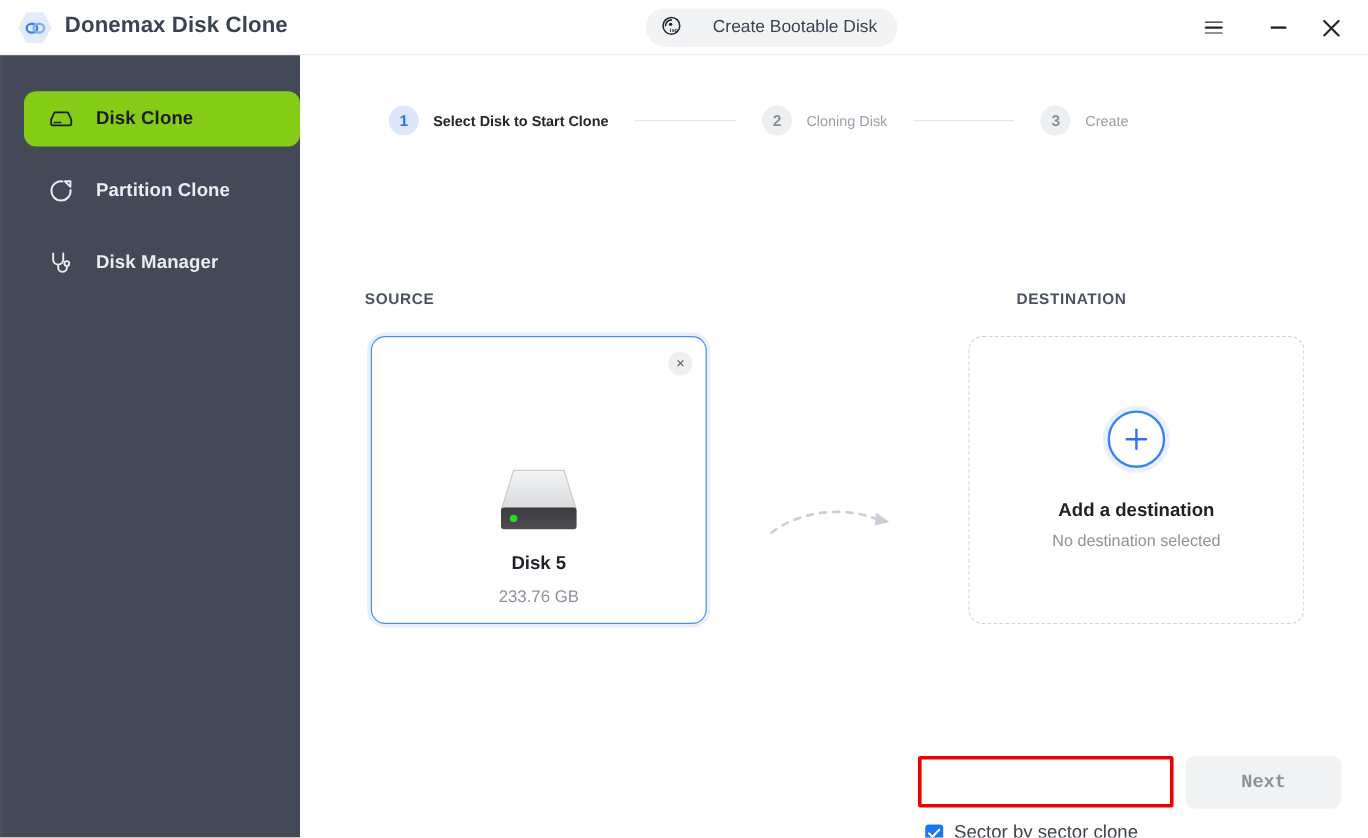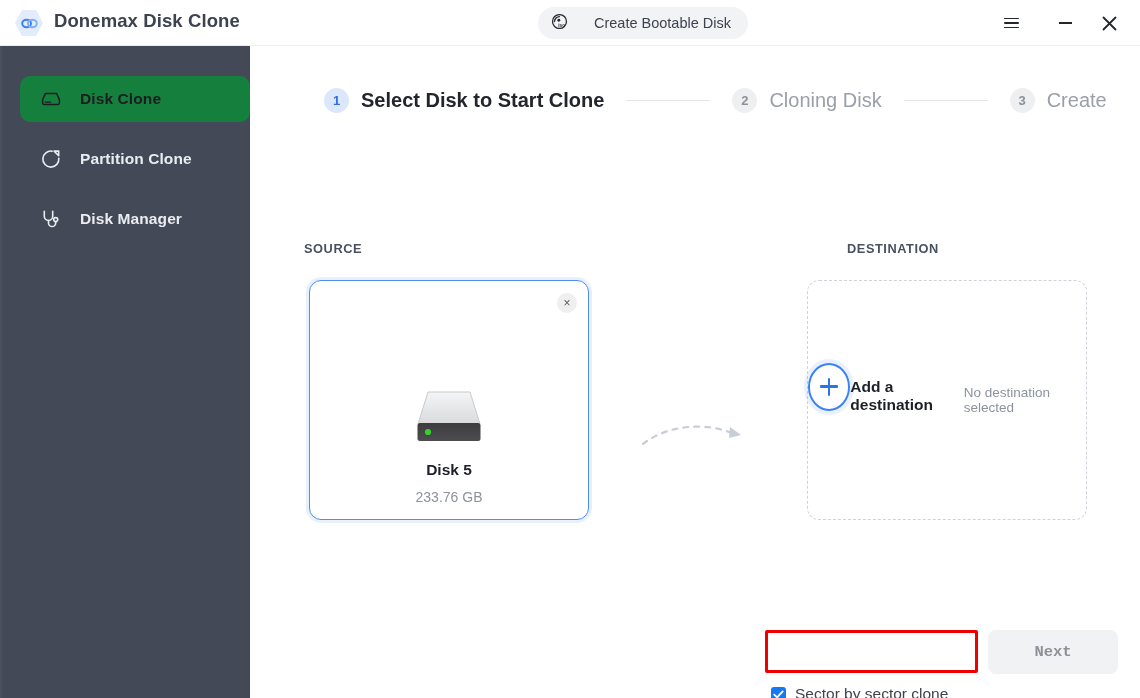--- a/index.html
+++ b/index.html
@@ -78,21 +78,21 @@
   .nav-item {
     position: absolute; left: 20px;
     width: 240px; height: 46px;
     display: flex; align-items: center; gap: 16px;
     padding-left: 18px;
     border-radius: 10px 0 0 10px;
     cursor: pointer;
     color: #e7eaf0;
   }
   .nav-item.active {
-    background: #15803d;
+    background: #84cc16;
     color: #1b1d22;
     border-radius: 10px;
     width: 230px;
   }
   .nav-item .nav-label { font-size: 15.5px; font-weight: 700; letter-spacing: 0.1px; }
   .nav-item:not(.active) .nav-label { font-weight: 600; color: #e9ecf1; }
   .nav-1 { top: 30px; }
   .nav-2 { top: 90px; }
   .nav-3 { top: 150px; }
   .nav-ico { width: 26px; height: 26px; display: flex; align-items: center; justify-content: center; }
@@ -103,21 +103,21 @@
   
   .steps { position: absolute; left: 74px; top: 42px; display: flex; align-items: center; }
   .step { display: flex; align-items: center; gap: 12px; }
   .step .num {
     width: 25px; height: 25px; border-radius: 50%;
     display: flex; align-items: center; justify-content: center;
     font-size: 13px; font-weight: 700;
   }
   .step.active .num { background: #dce7fb; color: #2f6fe4; }
   .step.idle   .num { background: #eeeff1; color: #8b9099; }
-  .step .txt { font-size: 20px; }
+  .step .txt { font-size: 12px; }
   .step.active .txt { color: #22252b; font-weight: 700; }
   .step.idle   .txt { color: #9aa0a9; font-weight: 400; }
   .connector { width: 84px; height: 1.5px; background: #e4e6ea; margin: 0 22px; }
 
   
   .panel-label {
     position: absolute; font-size: 12.8px; font-weight: 700;
     color: #4a5160; letter-spacing: 0.55px;
   }
   .lbl-source { left: 54px; top: 195px; }
@@ -131,21 +131,21 @@
     background: #ffffff;
   }
   .card-source {
     left: 59px;
     border: 1.6px solid #4d8df3;
     box-shadow: 0 0 0 3px rgba(77,141,243,0.13);
   }
   .card-dest {
     left: 557px;
     border: 1.6px dashed #cfd3d9;
-    display: flex; flex-direction: row;
+    display: flex; flex-direction: column;
     align-items: center; justify-content: center;
     cursor: pointer;
   }
   .card-close {
     position: absolute; right: 11px; top: 12px;
     width: 20px; height: 20px; border-radius: 50%;
     background: #efefef; border: none; cursor: pointer;
     display: flex; align-items: center; justify-content: center;
     font-size: 12px; color: #555a61; line-height: 1;
     font-family: "Liberation Sans", sans-serif;

